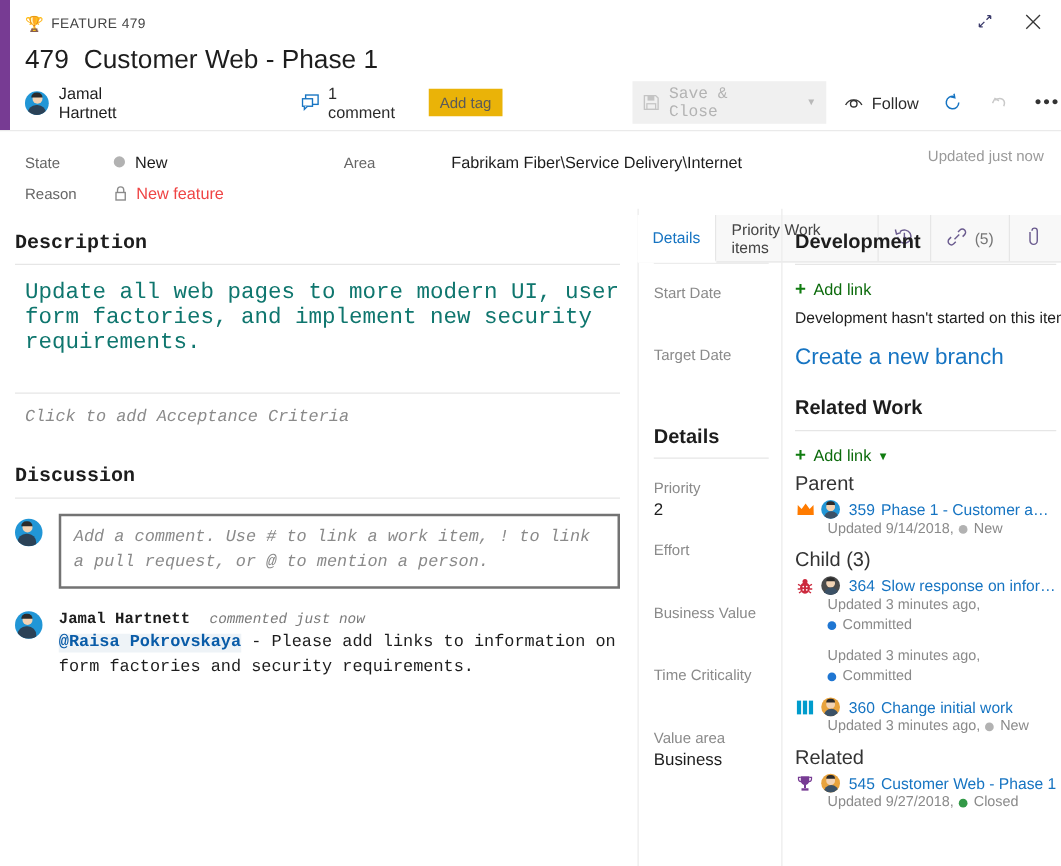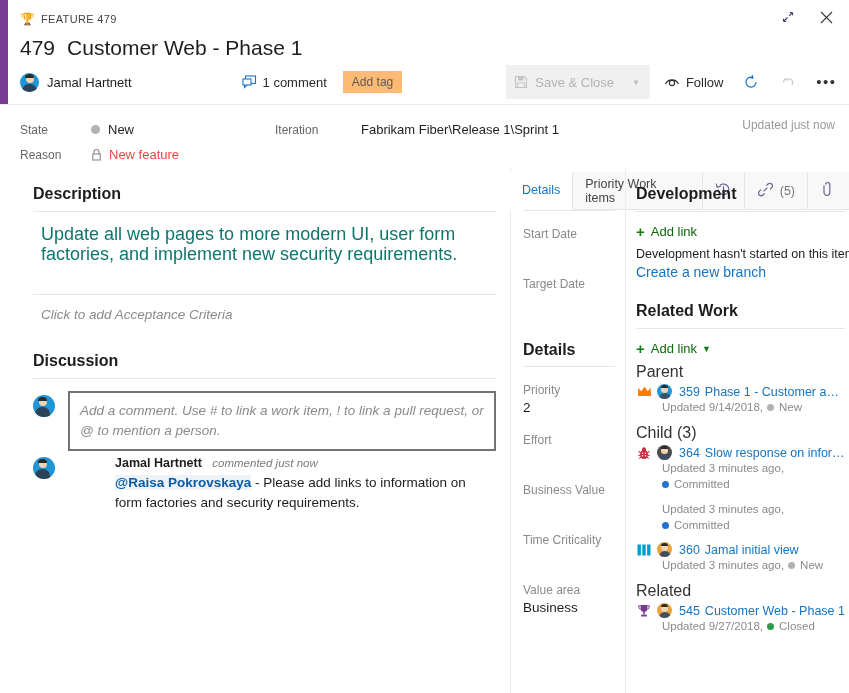--- a/index.html
+++ b/index.html
@@ -24,23 +24,23 @@
   .meta-row{display:flex;align-items:center;margin-top:9px;height:26px;}
   .assignee{display:flex;align-items:center;}
   .avatar{width:19px;height:19px;border-radius:50%;background:#2196d6;position:relative;overflow:hidden;flex:none;}
   .avatar::before{content:"";position:absolute;left:5.5px;top:2.5px;width:8px;height:8px;border-radius:50%;background:#f2d3b4;}
   .avatar::after{content:"";position:absolute;left:2px;top:11.5px;width:15px;height:10px;border-radius:7px 7px 0 0;background:#2b4257;}
   .avatar .hair{position:absolute;left:5px;top:1.5px;width:9px;height:4px;border-radius:5px 5px 0 0;background:#2b2b2b;z-index:2;}
   .assignee-name{font-size:13px;color:#1d1d1d;margin-left:8px;}
 
   .cmt{display:flex;align-items:center;margin-left:110px;color:#2b2b2b;font-size:13px;}
   .cmt svg{margin-right:6px;}
-  .addtag{margin-left:16px;background:#fdba74;color:#5a5a5a;font-size:12px;padding:4px 9px;border:none;}
-
-  .btn-save{margin-left:104px;display:flex;align-items:center;background:#f0f0f0;height:34px;padding:0 4px 0 8px;color:#b3b3b3;font-size:13px;}
+  .addtag{margin-left:16px;background:#eab308;color:#5a5a5a;font-size:12px;padding:4px 9px;border:none;}
+
+  .btn-save{margin-left:104px;display:flex;align-items:center;background:#f0f0f0;height:34px;padding:0 4px 0 8px;color:#b3b3b3;font-size:13px;font-family:Liberation Mono, monospace;}
   .btn-save .sv{margin-right:7px;display:flex;}
   .btn-save .caret{margin-left:18px;margin-right:6px;font-size:8px;color:#b9b9b9;}
 
   .hdr-act{display:flex;align-items:center;margin-left:14px;font-size:13px;color:#2b2b2b;}
   .hdr-act svg{margin-right:6px;}
   .icon-btn{margin-left:16px;display:flex;align-items:center;justify-content:center;width:22px;height:22px;}
   .dots{letter-spacing:1.5px;font-size:15px;color:#333;line-height:8px;}
 
   .win-ctrl{position:absolute;right:12px;top:6px;display:flex;align-items:center;gap:16px;}
 
@@ -51,55 +51,55 @@
   .fval{font-size:13px;color:#1d1d1d;display:flex;align-items:center;}
   .fval.grey{color:#ef4444;}
   .dot{width:9px;height:9px;border-radius:50%;background:#b2b2b2;margin-right:8px;display:inline-block;}
   .lock{margin-right:7px;color:#8a8a8a;display:inline-flex;}
   .area-lbl{width:65px;font-size:12px;color:#666;}
   .col2{position:absolute;left:275px;top:12px;}
   .updated{position:absolute;right:14px;top:13px;font-size:12px;color:#9a9a9a;}
 
   
   .body{display:flex;height:527px;}
-  .colA{width:510px;box-sizing:border-box;padding:18px 14px 0 33px;}
+  .colA{width:510px;box-sizing:border-box;padding:18px 14px 0 12px;font-family:Liberation Mono, monospace;}
   .colB{width:115px;box-sizing:border-box;padding:18px 10px 0 12px;border-left:1px solid #ececec;}
   .colC{width:224px;box-sizing:border-box;padding:18px 4px 16px 10px;border-left:1px solid #ececec;position:relative;overflow:hidden;}
 
   .sec-h{font-size:16px;color:#1d1d1d;font-weight:600;margin:0 0 8px 0;}
   .rule{height:1px;background:#e6e6e6;margin:0 0 12px 0;}
   .desc-txt{font-size:18px;line-height:20px;color:#0f766e;margin:0 0 0 8px;}
   .ph{font-size:13.5px;color:#8a8a8a;font-style:italic;margin-left:8px;}
   .sp32{height:30px;}
   .sp22{height:22px;}
 
   .cmt-box{display:flex;margin-top:4px;}
   .cmt-av{width:22px;height:22px;border-radius:50%;flex:none;margin-top:4px;}
   .cmt-input{flex:1;margin-left:13px;border:2px solid #737373;padding:8px 10px;box-sizing:border-box;
              font-size:13.5px;color:#8a8a8a;font-style:italic;line-height:20px;min-height:48px;}
-  .cmt-item{display:flex;margin-top:2px;gap:47px;}
+  .cmt-item{display:flex;margin-top:14px;}
   .cmt-body{margin-left:13px;flex:1;}
   .cmt-who{font-size:12.5px;color:#1d1d1d;font-weight:700;}
   .cmt-when{font-size:11.5px;color:#7a7a7a;font-style:italic;margin-left:6px;}
   .cmt-text{font-size:13.5px;line-height:20px;color:#1d1d1d;margin-top:2px;}
   .mention{background:#eef3f7;color:#0a5ca8;font-weight:700;}
 
   
   .fld-lbl{font-size:12px;color:#8a8a8a;margin-top:16px;}
   .fld-lbl:first-of-type{margin-top:0;}
   .fld-val{font-size:13.5px;color:#1d1d1d;margin-top:3px;min-height:17px;}
   .colB .sec-h{margin-bottom:7px;}
   .colB .rule{margin-bottom:10px;}
 
   
   .addlink{display:flex;align-items:center;font-size:13px;color:#0b6a0b;margin-bottom:7px;}
   .addlink .plus{color:#107c10;font-size:15px;margin-right:6px;line-height:1;font-weight:600;}
   .addlink .cv{margin-left:5px;font-size:9px;color:#107c10;}
   .dev-note{font-size:12.5px;color:#1d1d1d;line-height:17px;white-space:nowrap;}
-  .dev-link{font-size:14px;color:#1674c2;margin-top:1px;}
+  .dev-link{font-size:18px;color:#1674c2;margin-top:12px;}
   .grp-lbl{font-size:16px;color:#333;margin-bottom:3px;}
   .li{margin-bottom:9px;}
   .li-top{display:flex;align-items:center;white-space:nowrap;}
   .li-type{width:16px;flex:none;display:flex;align-items:center;justify-content:center;margin-right:5px;}
   .li-av{width:15px;height:15px;border-radius:50%;flex:none;margin-right:7px;position:relative;overflow:hidden;}
   .li-id{font-size:12.5px;color:#1674c2;margin-right:5px;}
   .li-title{font-size:12.5px;color:#1674c2;overflow:hidden;text-overflow:ellipsis;}
   .li-sub{font-size:11.5px;color:#8a8a8a;margin-left:26px;line-height:16px;display:flex;align-items:center;flex-wrap:wrap;}
   .sdot{width:7px;height:7px;border-radius:50%;display:inline-block;margin:0 5px 0 4px;}
 
@@ -218,22 +218,22 @@
               <path d="M3 6 V4 a2.5 2.5 0 0 1 5 0 V6" fill="none" stroke="#8a8a8a" stroke-width="1.1"></path>
               <rect x="1.8" y="6" width="7.4" height="6" fill="none" stroke="#8a8a8a" stroke-width="1.1"></rect>
             </svg>
         </span>
         <span>New feature</span>
       </span>
     </div>
 
     <div class="col2">
       <div class="frow">
-        <span class="area-lbl">Iteration</span>
-        <span class="fval">Fabrikam Fiber\Release 1\Sprint 1</span>
+        <span class="area-lbl">Area</span>
+        <span class="fval">Fabrikam Fiber\Service Delivery\Internet</span>
       </div>
     </div>
 
     <div class="updated">Updated just now</div>
   </div>
 
   <div class="tabs">
     <div class="tab sel">
       <span>Details</span>
     </div>
@@ -421,21 +421,21 @@
                     <rect x="5.3" y="0.5" width="3.4" height="11" fill="#009ccc"></rect>
                     <rect x="10.1" y="0.5" width="3.4" height="11" fill="#009ccc"></rect>
                   </svg>
                 </span>
         <span class="li-av" style="background:#e8a33d">
     <span style="position:absolute;left:4px;top:2px;width:7px;height:6.5px;border-radius:50%;background:#f2d3b4"></span>
     <span style="position:absolute;left:1.5px;top:8.5px;width:12px;height:8px;border-radius:6px 6px 0 0;background:#3b5166"></span>
     <span style="position:absolute;left:3.6px;top:1.2px;width:7.8px;height:3.2px;border-radius:4px 4px 0 0;background:#2b2b2b"></span>
   </span>
         <span class="li-id">360</span>
-        <span class="li-title">Jamal initial view</span>
+        <span class="li-title">Change initial work</span>
       </div>
               <div class="li-sub">
                 <span>Updated 3 minutes ago,</span>
                 <span class="sdot" style="background:#b2b2b2"></span>
                 <span>New</span>
               </div>
             </div>
           </div>
           <div>
             <div class="grp-lbl">Related</div>

